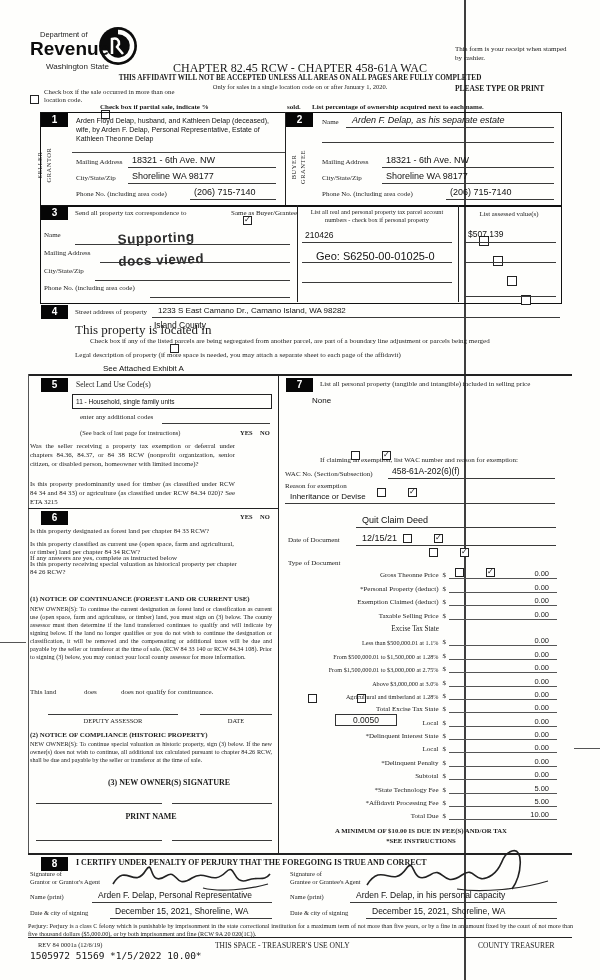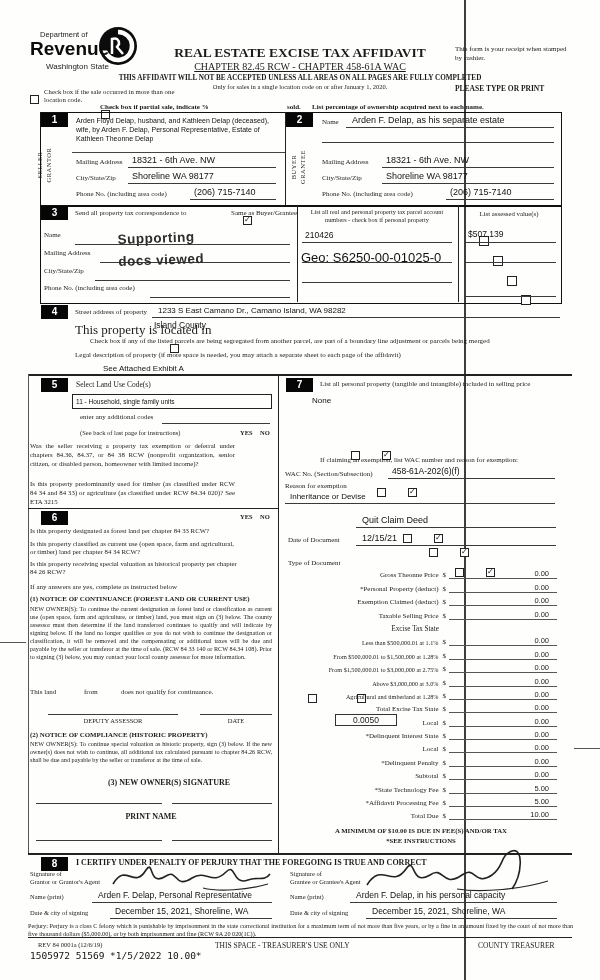--- a/index.html
+++ b/index.html
@@ -52,22 +52,21 @@
   <div class="abs" style="left:96px;top:24px;">
     <svg width="44" height="44" viewBox="0 0 44 44">
       <circle cx="22" cy="22" r="19" fill="#0c0c0c"></circle>
       <path d="M22 8 a14 14 0 1 1 -13.5 17.5" stroke="#fefefc" stroke-width="4.5" fill="none"></path>
       <path d="M16 30 L16 15 q7 -2 7 5 l-2 3 6 7" stroke="#fefefc" stroke-width="2.5" fill="none"></path>
     </svg>
   </div>
   <div class="abs b" style="left:30px;top:38px;font-size:19px;font-family:'Liberation Sans',sans-serif;color:#0c0c0c;">Revenue</div>
   <div class="abs" style="left:46px;top:62px;font-size:8px;font-family:'Liberation Sans',sans-serif;color:#222;">Washington State</div>
 
-  <div class="abs b c" style="left:150px;top:45px;width:300px;font-size:13.5px;">REAL ESTATE EXCISE TAX AFFIDAVIT</div>
-  <div class="abs c" style="left:150px;top:61px;width:300px;font-size:10px;text-decoration:underline;">CHAPTER 82.45 RCW - CHAPTER 458-61A WAC</div>
+  <div class="abs c" style="left:150px;top:61px;width:300px;font-size:12px;">CHAPTER 82.45 RCW - CHAPTER 458-61A WAC</div>
   <div class="abs b c" style="left:55px;top:74px;width:490px;font-size:7.2px;">THIS AFFIDAVIT WILL NOT BE ACCEPTED UNLESS ALL AREAS ON ALL PAGES ARE FULLY COMPLETED</div>
   <div class="abs c" style="left:55px;top:83px;width:490px;font-size:6.5px;">Only for sales in a single location code on or after January 1, 2020.</div>
 
   <div class="abs" style="left:455px;top:45px;width:112px;font-size:7px;line-height:1.3;">This form is your receipt when stamped by cashier.</div>
   <div class="abs b" style="left:455px;top:84px;font-size:7.5px;">PLEASE TYPE OR PRINT</div>
 
   <span class="cb abs" style="left:30px;top:89px;"></span>
   <div class="abs" style="left:44px;top:88px;width:132px;font-size:6.8px;line-height:1.25;">Check box if the sale occurred in more than one location code.</div>
 
   <span class="cb abs" style="left:88px;top:104px;"></span>
@@ -101,21 +100,21 @@
   <div class="abs entry" style="left:194px;top:187px;font-size:9px;">(206) 715-7140</div>
   <div class="abs ul" style="left:190px;top:199px;width:86px;"></div>
 
   
   <div class="abs numtab" style="left:286px;top:113px;">2</div>
   <div class="abs rot sidelab c" style="left:290px;top:198px;width:62px;">
     <span style="display:block;">BUYER</span>
     <span style="display:block;">GRANTEE</span>
   </div>
   <div class="abs lbl" style="left:322px;top:118px;font-size:7px;">Name</div>
-  <div class="abs entry" style="left:352px;top:115px;font-size:9px;">Arden F. Delap, as his separate estate</div>
+  <div class="abs entry" style="left:352px;top:115px;font-size:9px;font-style:italic;">Arden F. Delap, as his separate estate</div>
   <div class="abs ul" style="left:346px;top:127px;width:208px;"></div>
   <div class="abs ul" style="left:322px;top:142px;width:232px;"></div>
 
   <div class="abs lbl" style="left:322px;top:158px;font-size:7px;">Mailing Address</div>
   <div class="abs entry" style="left:386px;top:155px;font-size:9px;">18321 - 6th Ave. NW</div>
   <div class="abs ul" style="left:382px;top:167px;width:172px;"></div>
 
   <div class="abs lbl" style="left:322px;top:174px;font-size:7px;">City/State/Zip</div>
   <div class="abs entry" style="left:386px;top:171px;font-size:9px;">Shoreline WA 98177</div>
   <div class="abs ul" style="left:382px;top:183px;width:172px;"></div>
@@ -145,21 +144,21 @@
   <div class="abs ul" style="left:95px;top:280px;width:195px;"></div>
   <div class="abs lbl" style="left:44px;top:284px;font-size:7px;">Phone No. (including area code)</div>
   <div class="abs ul" style="left:150px;top:297px;width:140px;"></div>
 
   <div class="abs hand" style="left:118px;top:227px;width:112px;">Supporting docs viewed</div>
 
   <div class="abs entry" style="left:305px;top:230px;font-size:8.5px;">210426</div>
   <span class="cb abs" style="left:440px;top:231px;width:8px;height:8px;"></span>
   <div class="abs ul" style="left:302px;top:242px;width:150px;"></div>
 
-  <div class="abs entry" style="left:301px;top:250px;font-size:13px;">Geo: S6250-00-01025-0</div>
+  <div class="abs entry" style="left:316px;top:250px;font-size:11px;">Geo: S6250-00-01025-0</div>
   <span class="cb abs" style="left:440px;top:251px;width:8px;height:8px;"></span>
   <div class="abs ul" style="left:302px;top:262px;width:150px;"></div>
 
   <span class="cb abs" style="left:440px;top:271px;width:8px;height:8px;"></span>
   <div class="abs ul" style="left:302px;top:282px;width:150px;"></div>
   <span class="cb abs" style="left:440px;top:290px;width:8px;height:8px;"></span>
 
   <div class="abs entry" style="left:468px;top:229px;font-size:8.5px;">$507,139</div>
   <div class="abs ul" style="left:464px;top:242px;width:92px;"></div>
   <div class="abs ul" style="left:464px;top:262px;width:92px;"></div>
@@ -225,27 +224,27 @@
   <span class="cb abs" style="left:261px;top:528px;"><i class="ck">✓</i></span>
 
   <div class="abs lbl" style="left:30px;top:540px;width:208px;font-size:6.8px;line-height:1.25;">Is this property classified as current use (open space, farm and agricultural, or timber) land per chapter 84 34 RCW?</div>
   <span class="cb abs" style="left:243px;top:542px;"></span>
   <span class="cb abs" style="left:261px;top:542px;"><i class="ck">✓</i></span>
 
   <div class="abs lbl" style="left:30px;top:560px;width:208px;font-size:6.8px;line-height:1.25;">Is this property receiving special valuation as historical property per chapter 84 26 RCW?</div>
   <span class="cb abs" style="left:243px;top:562px;"></span>
   <span class="cb abs" style="left:261px;top:562px;"><i class="ck">✓</i></span>
 
-  <div class="abs lbl" style="left:30px;top:583px;font-size:7px;">If any answers are yes, complete as instructed below</div>
+  <div class="abs lbl" style="left:30px;top:554px;font-size:7px;">If any answers are yes, complete as instructed below</div>
   <div class="abs b lbl" style="left:30px;top:595px;width:245px;font-size:6.9px;">(1) NOTICE OF CONTINUANCE (FOREST LAND OR CURRENT USE)</div>
   <div class="abs lbl justify" style="left:30px;top:605px;width:242px;font-size:6.2px;line-height:1.3;">NEW OWNER(S): To continue the current designation as forest land or classification as current use (open space, farm and agriculture, or timber) land, you must sign on (3) below. The county assessor must then determine if the land transferred continues to qualify and will indicate by signing below. If the land no longer qualifies or you do not wish to continue the designation or classification, it will be removed and the compensating or additional taxes will be due and payable by the seller or transferor at the time of sale. (RCW 84 33 140 or RCW 84.34 108). Prior to signing (3) below, you may contact your local county assessor for more information.</div>
 
   <div class="abs lbl" style="left:30px;top:688px;font-size:7px;">This land</div>
   <span class="cb abs" style="left:70px;top:688px;"></span>
-  <div class="abs lbl" style="left:84px;top:688px;font-size:7px;">from</div>
+  <div class="abs lbl" style="left:84px;top:688px;font-size:7px;">does</div>
   <span class="cb abs" style="left:106px;top:688px;"></span>
   <div class="abs lbl" style="left:121px;top:688px;font-size:7px;">does not qualify for continuance.</div>
 
   <div class="abs ul" style="left:48px;top:714px;width:130px;"></div>
   <div class="abs ul" style="left:200px;top:714px;width:72px;"></div>
   <div class="abs lbl c" style="left:48px;top:717px;width:130px;font-size:6.5px;">DEPUTY ASSESSOR</div>
   <div class="abs lbl c" style="left:200px;top:717px;width:72px;font-size:6.5px;">DATE</div>
 
   <div class="abs b lbl" style="left:30px;top:731px;width:245px;font-size:6.9px;">(2) NOTICE OF COMPLIANCE (HISTORIC PROPERTY)</div>
   <div class="abs lbl justify" style="left:30px;top:740px;width:242px;font-size:6.2px;line-height:1.3;">NEW OWNER(S): To continue special valuation as historic property, sign (3) below. If the new owner(s) does not wish to continue, all additional tax calculated pursuant to chapter 84.26 RCW, shall be due and payable by the seller or transferor at the time of sale.</div>

